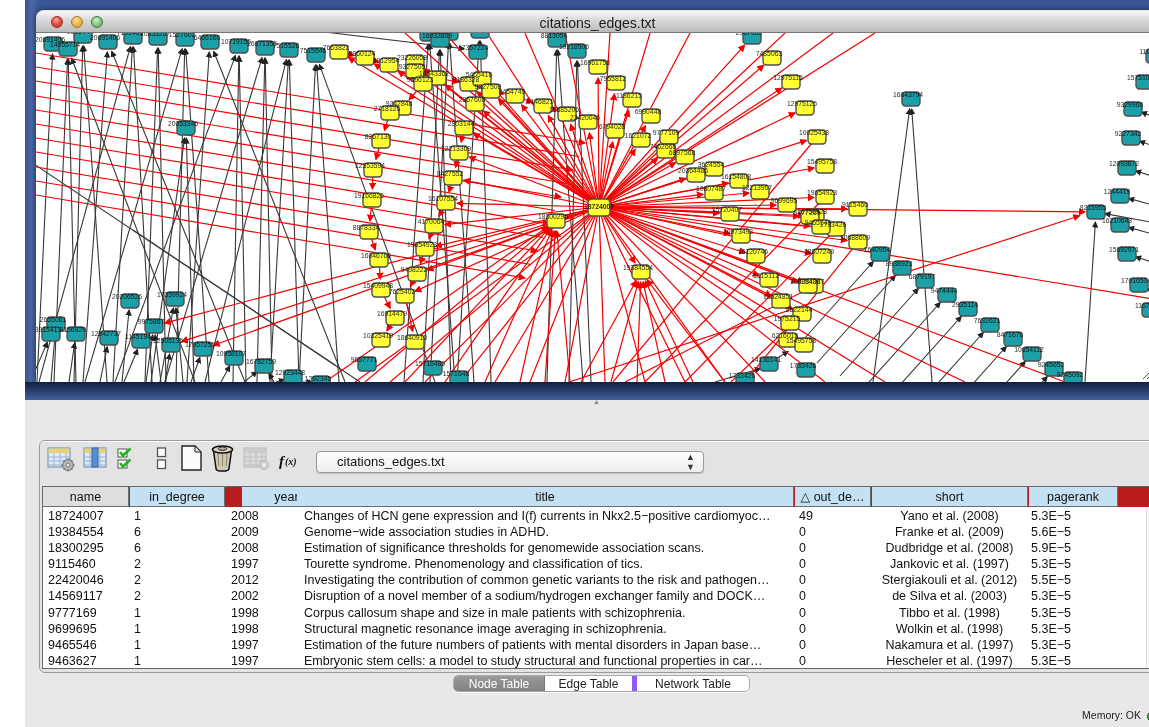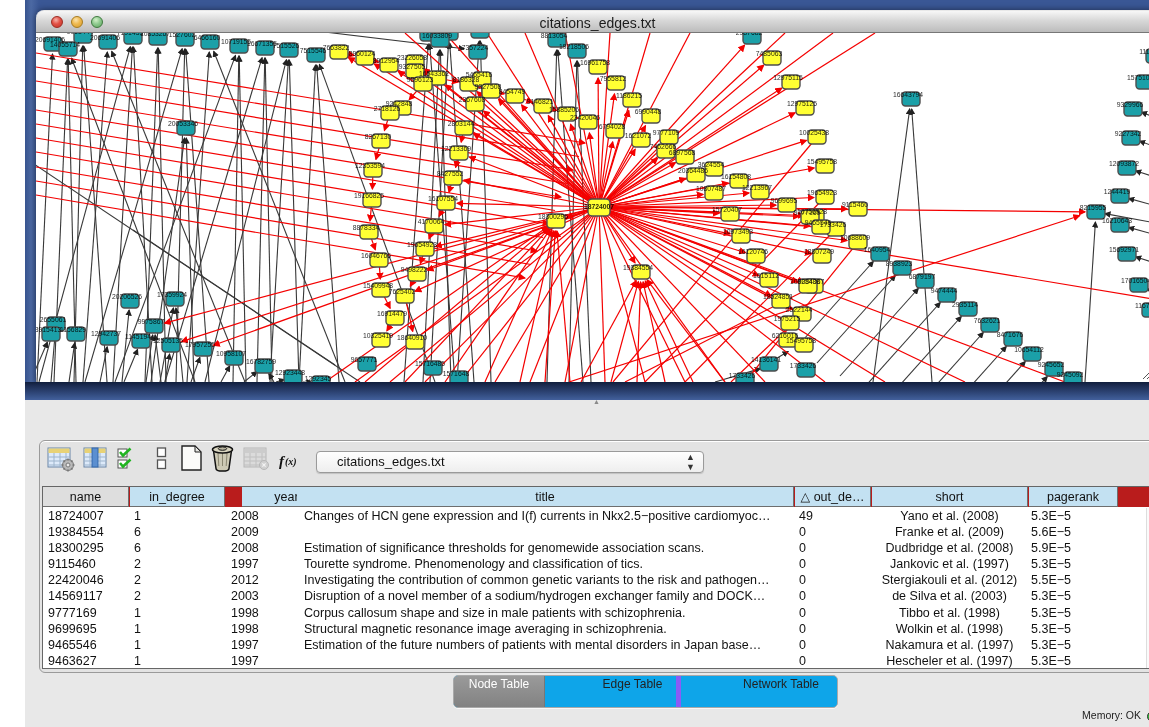--- a/index.html
+++ b/index.html
@@ -41,22 +41,22 @@
 .c1 { left:5px; width:82px; }
 .c2 { left:91px; width:92px; }
 .c3 { left:188px; width:68px; }
 .c4 { left:261px; width:486px; }
 .c5 { left:756px; width:72px; }
 .c6 { left:828px; width:157px; text-align:center; }
 .c7 { left:988px; width:90px; }
 #vsb { position:absolute; right:1px; top:21px; width:15px; height:160px; background:#fafafa; border-left:1px solid #ddd; }
 #vsb .thumb { position:absolute; left:2px; top:2px; width:10px; height:17px; border-radius:5px;
   background:linear-gradient(90deg,#c8c8c8,#aaa); }
-#tabs { position:absolute; left:428px; top:275px; height:33px; display:flex; font-size:12px;
-  border:1px solid #a9a9a9; border-radius:5px; overflow:hidden; background:#0ea5e9; box-shadow:0 1px 0 rgba(255,255,255,.7);gap:44px; }
+#tabs { position:absolute; left:428px; top:275px; height:17px; display:flex; font-size:12px;
+  border:1px solid #a9a9a9; border-radius:5px; overflow:hidden; background:#ffffff; box-shadow:0 1px 0 rgba(255,255,255,.7); }
 #tabs div { height:100%; line-height:17px; text-align:center; color:#222; border-right:5px solid #8b5cf6; }
 #tabs div.sel { background:linear-gradient(#9a9a9a,#828282); color:#fff; border-right:1px solid #777; }
 #tabs div:last-child { border-right:none; }
 #status { position:absolute; right:33px; bottom:6px; font-size:10.5px; color:#222; }
 #gled { position:absolute; right:16px; bottom:5px; width:11px; height:11px; border-radius:50%;
   background:#2dbe3c; border:1.5px solid #333; }
 #rstrip2 { position:absolute; right:0; top:0; width:5px; height:327px; background:#8a8a8a; border-left:1px solid #6a6a6a; }
 </style></head>
 <body>
 <div id="desk">
@@ -707,20 +707,21 @@
               <span class="c3">2008</span>
               <span class="c4">Changes of HCN gene expression and I(f) currents in Nkx2.5−positive cardiomyoc…</span>
               <span class="c5">49</span>
               <span class="c6">Yano et al. (2008)</span>
               <span class="c7">5.3E−5</span>
             </div>
 <div class="tr">
               <span class="c1">19384554</span>
               <span class="c2">6</span>
               <span class="c3">2009</span>
+              <span class="c4">Genome−wide association studies in ADHD.</span>
               <span class="c5">0</span>
               <span class="c6">Franke et al. (2009)</span>
               <span class="c7">5.6E−5</span>
             </div>
 <div class="tr">
               <span class="c1">18300295</span>
               <span class="c2">6</span>
               <span class="c3">2008</span>
               <span class="c4">Estimation of significance thresholds for genomewide association scans.</span>
               <span class="c5">0</span>
@@ -741,21 +742,21 @@
               <span class="c2">2</span>
               <span class="c3">2012</span>
               <span class="c4">Investigating the contribution of common genetic variants to the risk and pathogen…</span>
               <span class="c5">0</span>
               <span class="c6">Stergiakouli et al. (2012)</span>
               <span class="c7">5.5E−5</span>
             </div>
 <div class="tr">
               <span class="c1">14569117</span>
               <span class="c2">2</span>
-              <span class="c3">2003</span>
+              <span class="c3">2002</span>
               <span class="c4">Disruption of a novel member of a sodium/hydrogen exchanger family and DOCK…</span>
               <span class="c5">0</span>
               <span class="c6">de Silva et al. (2003)</span>
               <span class="c7">5.3E−5</span>
             </div>
 <div class="tr">
               <span class="c1">9777169</span>
               <span class="c2">1</span>
               <span class="c3">1998</span>
               <span class="c4">Corpus callosum shape and size in male patients with schizophrenia.</span>
@@ -778,20 +779,21 @@
               <span class="c3">1997</span>
               <span class="c4">Estimation of the future numbers of patients with mental disorders in Japan base…</span>
               <span class="c5">0</span>
               <span class="c6">Nakamura et al. (1997)</span>
               <span class="c7">5.3E−5</span>
             </div>
 <div class="tr">
               <span class="c1">9463627</span>
               <span class="c2">1</span>
               <span class="c3">1997</span>
+              <span class="c4">Embryonic stem cells: a model to study structural and functional properties in car…</span>
               <span class="c5">0</span>
               <span class="c6">Hescheler et al. (1997)</span>
               <span class="c7">5.3E−5</span>
             </div>
         </div>
         <div id="vsb">
             <div class="thumb"></div>
           </div>
       </div>
     </div>

